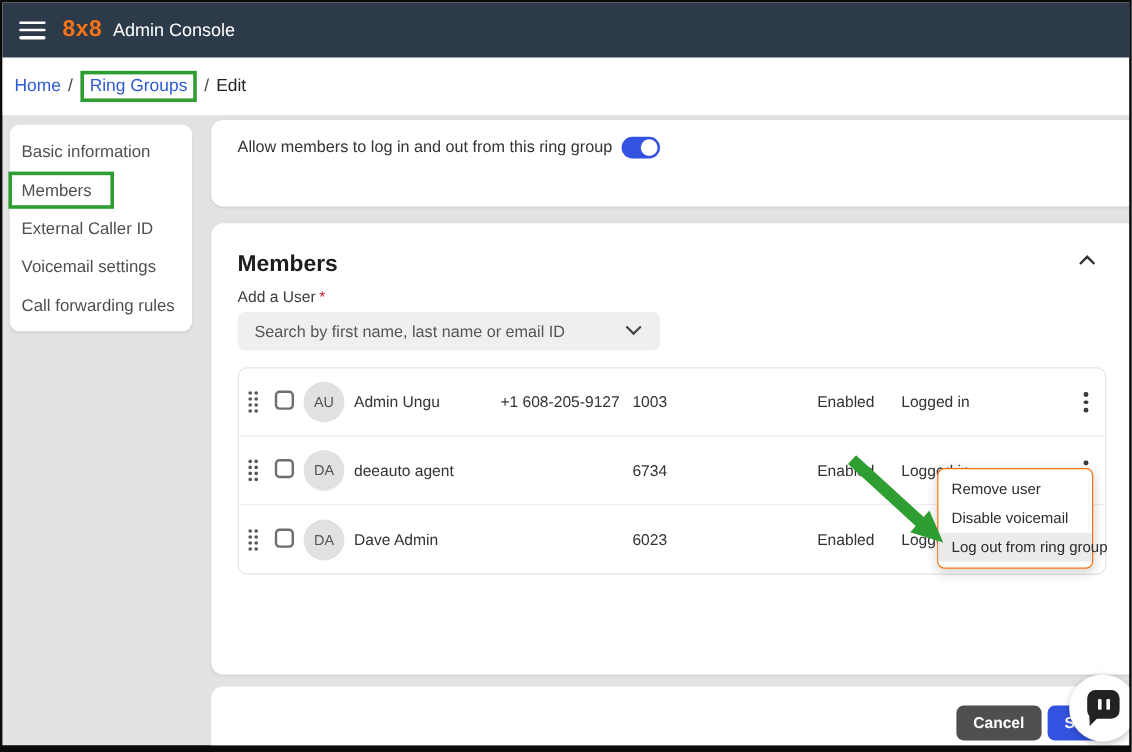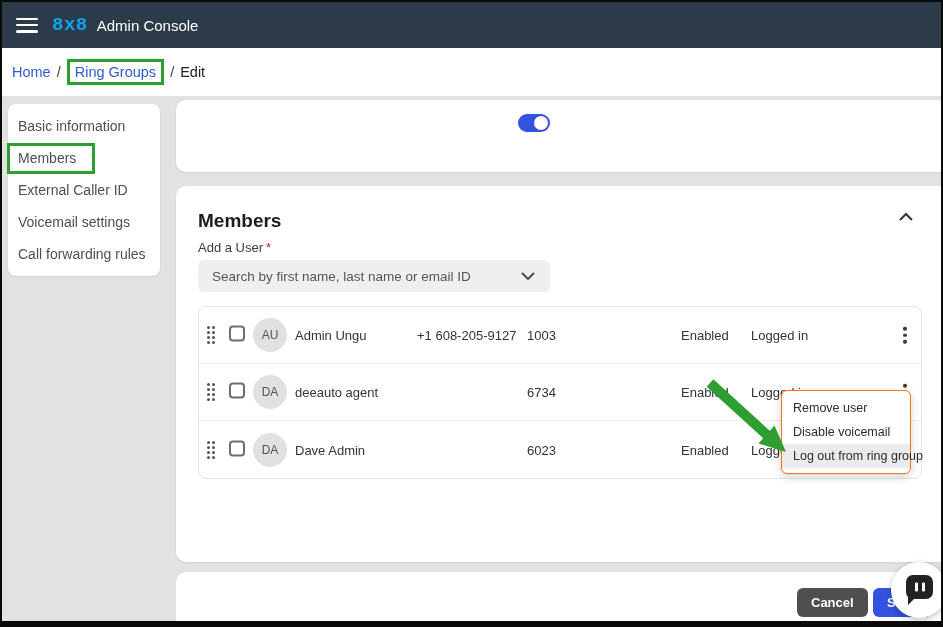--- a/index.html
+++ b/index.html
@@ -16,21 +16,21 @@
   body{background:#888;font-family:"Liberation Sans",sans-serif;}
   #frame{
     position:relative;width:943px;height:627px;background:var(--pagebg);
     border:2px solid #0a0a0a;border-bottom-width:6px;overflow:hidden;
   }
   
   .topbar{position:absolute;left:0;top:0;width:100%;height:46px;background:var(--topbar);
     display:flex;align-items:center;padding:0 14px;box-shadow:0 1px 2px rgba(0,0,0,.35);}
   .hamburger{width:22px;height:15px;display:flex;flex-direction:column;justify-content:space-between;cursor:pointer;margin-right:14px;}
   .hamburger span{display:block;height:2.5px;background:#fff;border-radius:2px;}
-  .brand{color:#0ea5e9;font-size:19px;font-weight:800;letter-spacing:.5px;font-family:Liberation Mono, monospace;}
+  .brand{color:#f97316;font-size:19px;font-weight:800;letter-spacing:.5px;}
   .apptitle{color:#fff;font-size:15px;margin-left:9px;font-weight:400;}
   .topbar-right{margin-left:auto;display:flex;align-items:center;gap:16px;}
   .top-divider{width:2px;height:24px;background:#8b94a1;border-radius:1px;}
   .grid-icon{display:grid;grid-template-columns:repeat(3,4px);grid-template-rows:repeat(3,4px);gap:2.5px;cursor:pointer;}
   .grid-icon span{width:4px;height:4px;background:#fff;border-radius:1px;}
   .avatar{width:30px;height:30px;border-radius:50%;background:#fff;color:#24313f;
     font-size:12px;font-weight:bold;display:flex;align-items:center;justify-content:center;cursor:pointer;}
   
   .breadcrumb{position:absolute;left:0;top:46px;width:100%;height:48px;background:#fff;
     display:flex;align-items:center;padding-left:10px;font-size:14.5px;color:#222;}
@@ -124,20 +124,21 @@
   <aside class="sidebar">
     <div class="side-item">Basic information</div>
     <div class="side-item">Members</div>
     <div class="side-item">External Caller ID</div>
     <div class="side-item">Voicemail settings</div>
     <div class="side-item">Call forwarding rules</div>
   </aside>
   <div class="anno-members"></div>
 
   <section class="card toggle-card">
+    <div class="toggle-label">Allow members to log in and out from this ring group</div>
     <div class="toggle">
         <span class="knob"></span>
       </div>
   </section>
 
   <section class="card members-card">
     <h2 class="members-title">Members</h2>
     <div class="collapse-btn">
       <svg width="18" height="14" viewBox="0 0 18 14">
           <polyline points="3,10 9,4 15,10" fill="none" stroke="#333" stroke-width="2"></polyline>

